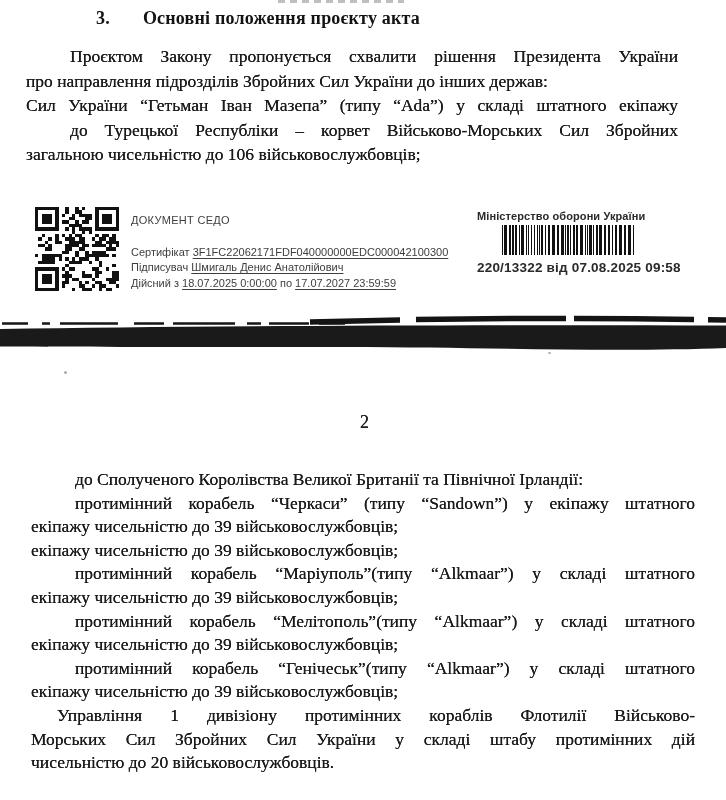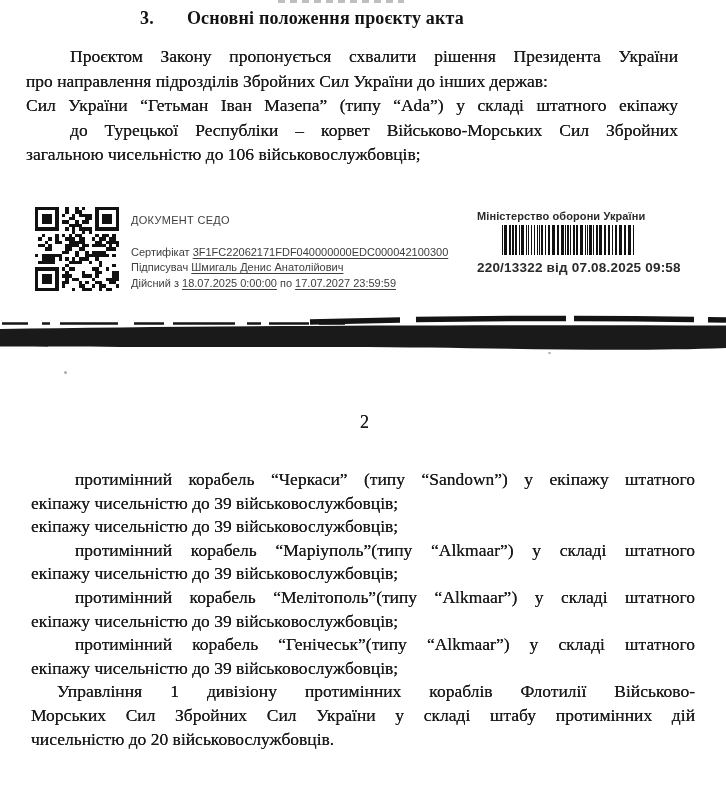--- a/index.html
+++ b/index.html
@@ -12,21 +12,21 @@
     position:absolute;left:278px;top:0;width:126px;height:3px;opacity:.55;
     background:repeating-linear-gradient(90deg,#8a8a8a 0 7px,transparent 7px 12px);
   }
   .speck{position:absolute;background:#777;opacity:.6;border-radius:50%;}
   .speck.s1{left:64px;top:371px;width:3px;height:3px;}
   .speck.s2{left:548px;top:352px;width:3px;height:2px;}
 
   
   .heading{
     position:absolute;left:96px;top:8px;font-weight:700;font-size:18px;
-    letter-spacing:.2px;color:#131313;white-space:nowrap;margin-left:44px;
+    letter-spacing:.2px;color:#131313;white-space:nowrap;
   }
   .heading .h-num{display:inline-block;margin-right:33px;}
   .body1{position:absolute;left:26px;top:44px;width:652px;
     font-size:17.5px;line-height:24.5px;text-shadow:0 0 .5px currentColor;}
   .body2{position:absolute;left:31px;top:468px;width:664px;
     font-size:17.5px;line-height:23.6px;text-shadow:0 0 .5px currentColor;}
   .line{text-align:justify;text-align-last:justify;}
   .line.last{text-align-last:left;}
   .para.ind-lg .line.first{text-indent:44px;}
   .para.ind-sm .line.first{text-indent:26px;}
@@ -349,20 +349,23 @@
     <path d="M0 26 C180 23.5 420 21.5 726 22.5 L726 45 C640 48.5 520 46 430 44.5 C300 43.5 120 44.3 0 43.5 Z" fill="#1a1a1a"></path>
   </svg>
 
   <div class="speck s1"></div>
   <div class="speck s2"></div>
 
   <section>
     <div class="pagenum">2</div>
     <div class="body2">
         <div class="para ind-lg">
+          <div class="line first last">до Сполученого Королівства Великої Британії та Північної Ірландії:</div>
+        </div>
+        <div class="para ind-lg">
           <div class="line first">протимінний корабель “Черкаси” (типу “Sandown”) у екіпажу штатного</div>
           <div class="line last">екіпажу чисельністю до 39 військовослужбовців;</div>
         </div>
         <div class="para ind-lg">
           <div class="line last">екіпажу чисельністю до 39 військовослужбовців;</div>
         </div>
         <div class="para ind-lg">
           <div class="line first">протимінний корабель “Маріуполь”(типу “Alkmaar”) у складі штатного</div>
           <div class="line last">екіпажу чисельністю до 39 військовослужбовців;</div>
         </div>

